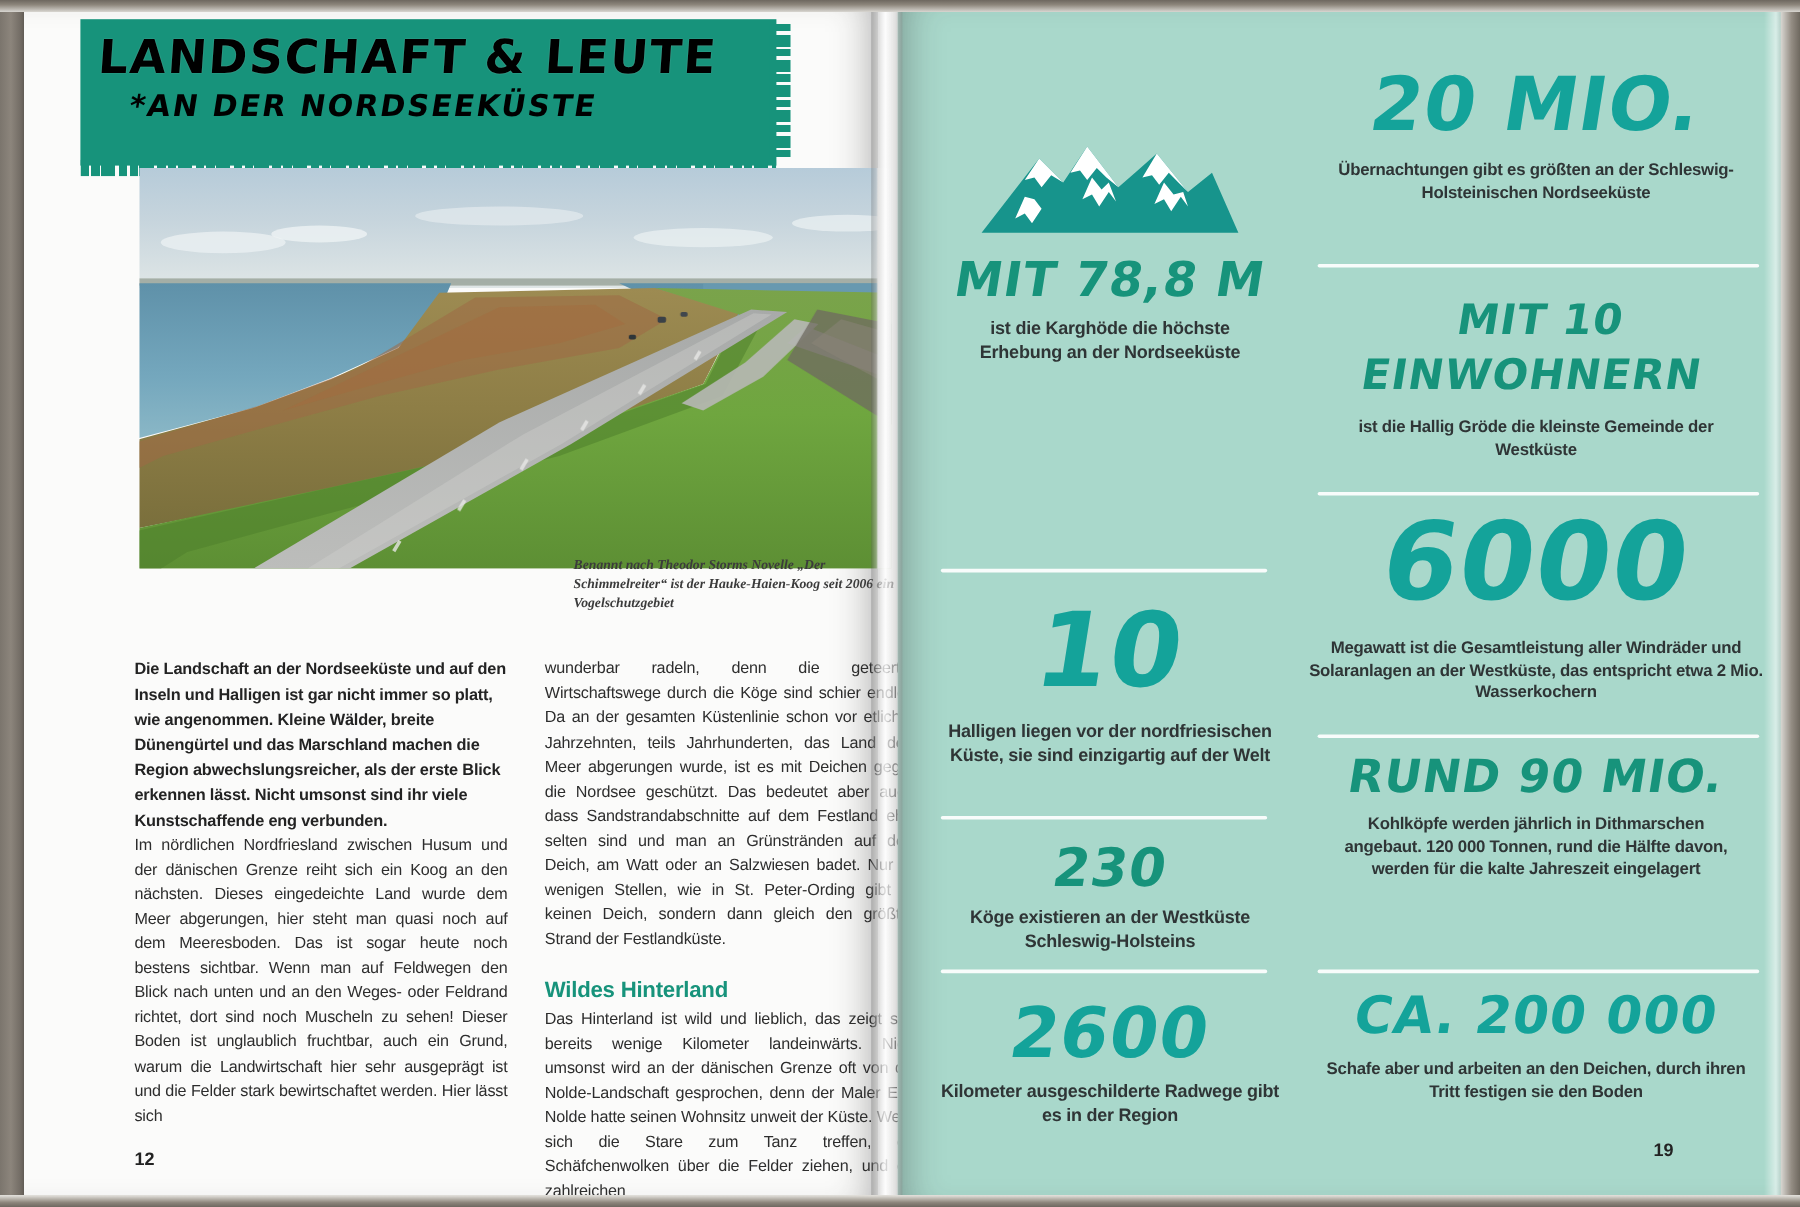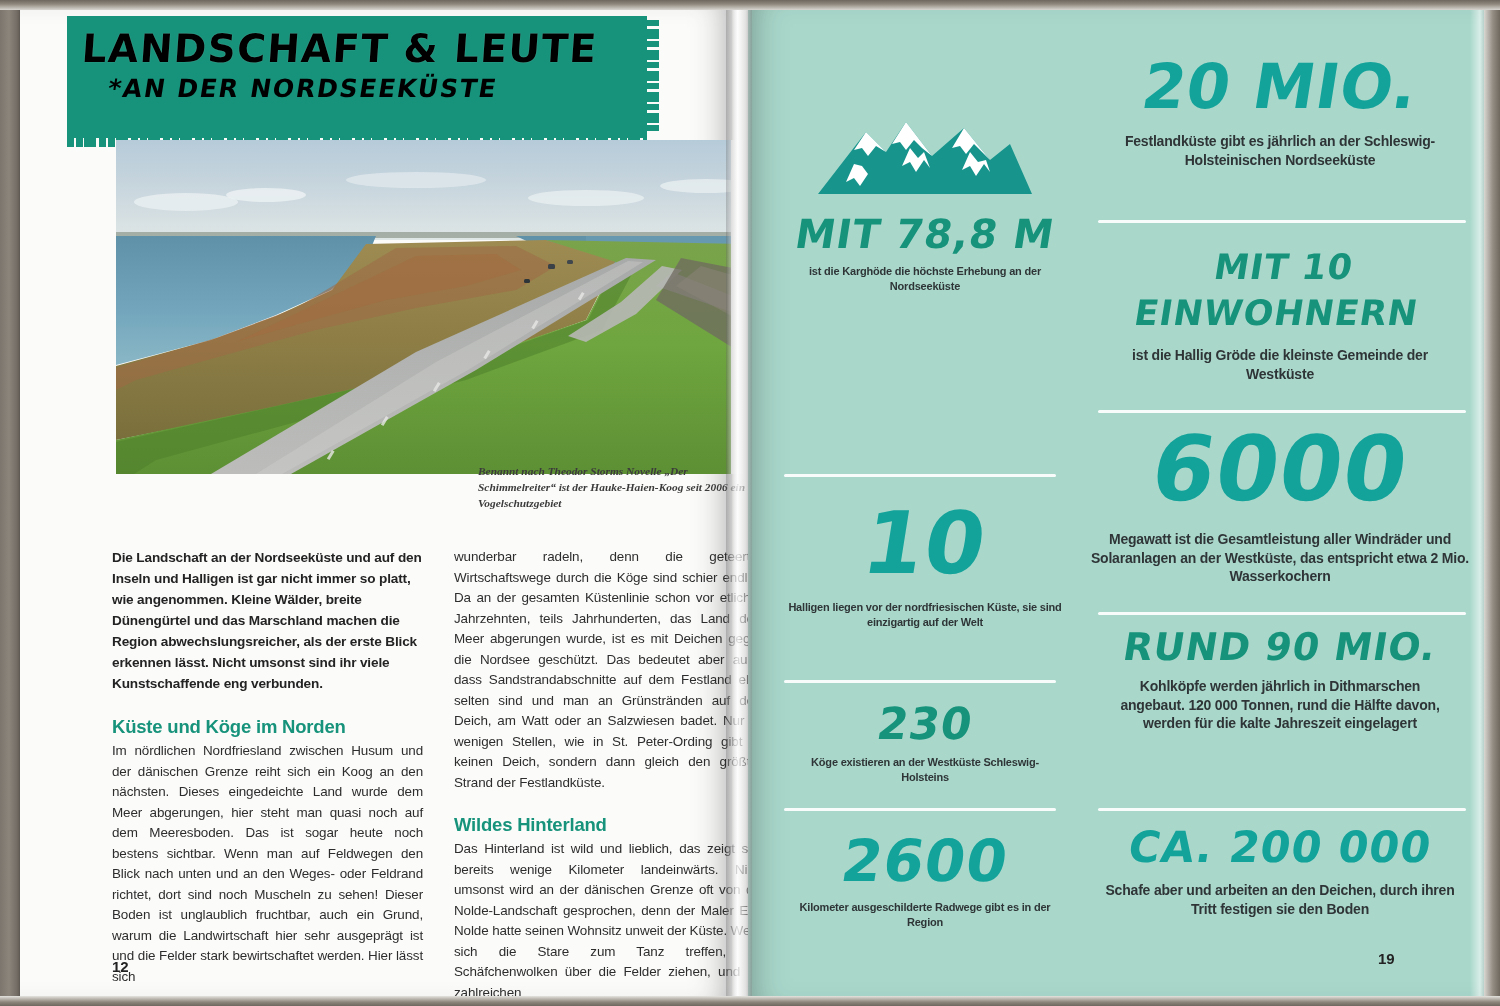--- a/index.html
+++ b/index.html
@@ -122,21 +122,21 @@
     font-family:"DejaVu Sans", sans-serif;
     font-weight:700;color:#14a39a;line-height:1;
     transform:skewX(-9deg);letter-spacing:1px;
     display:block;
   }
   .big.dark{color:#17937b;}
   .desc{
     font-size:14px;line-height:1.33;font-weight:700;color:#2f3536;
     margin-top:10px;letter-spacing:-0.2px;
   }
-  .desc.sm{font-size:11px;}
+  .desc.sm{font-size:15px;}
 
   
   .mount{width:222px;height:92px;margin:0 auto;display:block;}
 </style>
 </head>
 <body>
 
 <div id="page">
   <div class="spread">
 
@@ -221,21 +221,20 @@
           <rect x="432" y="124" width="7" height="5" rx="1.5" fill="#3a4147"></rect>
           <rect x="408" y="139" width="6" height="4" rx="1.5" fill="#2e3539"></rect>
           <rect x="451" y="120" width="6" height="4" rx="1.5" fill="#40474d"></rect>
         </svg>
       </div>
 
       <div class="caption">Benannt nach Theodor Storms Novelle „Der Schimmelreiter“ ist der Hauke-Haien-Koog seit 2006 ein Vogelschutzgebiet</div>
 
       <div class="col col-left">
         <div class="lede">Die Landschaft an der Nordseeküste und auf den Inseln und Halligen ist gar nicht immer so platt, wie angenommen. Kleine Wälder, breite Dünengürtel und das Marschland machen die Region abwechslungsreicher, als der erste Blick erkennen lässt. Nicht umsonst sind ihr viele Kunstschaffende eng verbunden.</div>
-        <div class="sec-head first">Küste und Köge im Norden</div>
         <p class="body">Im nördlichen Nordfriesland zwischen Husum und der dänischen Grenze reiht sich ein Koog an den nächsten. Dieses eingedeichte Land wurde dem Meer abgerungen, hier steht man quasi noch auf dem Meeresboden. Das ist sogar heute noch bestens sichtbar. Wenn man auf Feldwegen den Blick nach unten und an den Weges- oder Feldrand richtet, dort sind noch Muscheln zu sehen! Dieser Boden ist unglaublich fruchtbar, auch ein Grund, warum die Landwirtschaft hier sehr ausgeprägt ist und die Felder stark bewirtschaftet werden. Hier lässt sich</p>
       </div>
 
       <div class="col col-right">
         <p class="body">wunderbar radeln, denn die geteerten Wirtschaftswege durch die Köge sind schier endlos. Da an der gesamten Küstenlinie schon vor etlichen Jahrzehnten, teils Jahrhunderten, das Land dem Meer abgerungen wurde, ist es mit Deichen gegen die Nordsee geschützt. Das bedeutet aber auch, dass Sandstrandabschnitte auf dem Festland eher selten sind und man an Grünstränden auf dem Deich, am Watt oder an Salzwiesen badet. Nur an wenigen Stellen, wie in St. Peter-Ording gibt es keinen Deich, sondern dann gleich den größten Strand der Festlandküste.</p>
         <div class="sec-head">Wildes Hinterland</div>
         <p class="body">Das Hinterland ist wild und lieblich, das zeigt sich bereits wenige Kilometer landeinwärts. Nicht umsonst wird an der dänischen Grenze oft von der Nolde-Landschaft gesprochen, denn der Maler Emil Nolde hatte seinen Wohnsitz unweit der Küste. Wenn sich die Stare zum Tanz treffen, die Schäfchenwolken über die Felder ziehen, und die zahlreichen</p>
       </div>
 
       <div class="pagenum l">12</div>
@@ -273,21 +272,21 @@
 
       <div class="hdiv" style="position:absolute;left:36px;top:800px;width:272px;"></div>
 
       <div class="stat" style="left:32px;top:824px;width:290px;">
         <span class="big" style="font-size:58px;">2600</span>
         <div class="desc sm" style="padding:0 4px;margin-top:10px;text-align:center;">Kilometer ausgeschilderte Radwege gibt es in der Region</div>
       </div>
 
       <div class="stat" style="left:336px;top:48px;width:392px;">
         <span class="big" style="font-size:62px;">20 MIO.</span>
-        <div class="desc" style="padding:0 22px;margin-top:14px;">Festlandküste gibt es jährlich an der Schleswig-Holsteinischen Nordseeküste</div>
+        <div class="desc" style="padding:0 22px;margin-top:14px;">Übernachtungen gibt es größten an der Schleswig-Holsteinischen Nordseeküste</div>
       </div>
 
       <div class="hdiv" style="position:absolute;left:350px;top:212px;width:368px;"></div>
 
       <div class="stat" style="left:336px;top:236px;width:392px;">
         <span class="big dark" style="font-size:35px;line-height:1.32;display:inline-block;">MIT 10 EINWOHNERN</span>
         <div class="desc" style="padding:0 24px;">ist die Hallig Gröde die kleinste Gemeinde der Westküste</div>
       </div>
 
       <div class="hdiv" style="position:absolute;left:350px;top:402px;width:368px;"></div>

